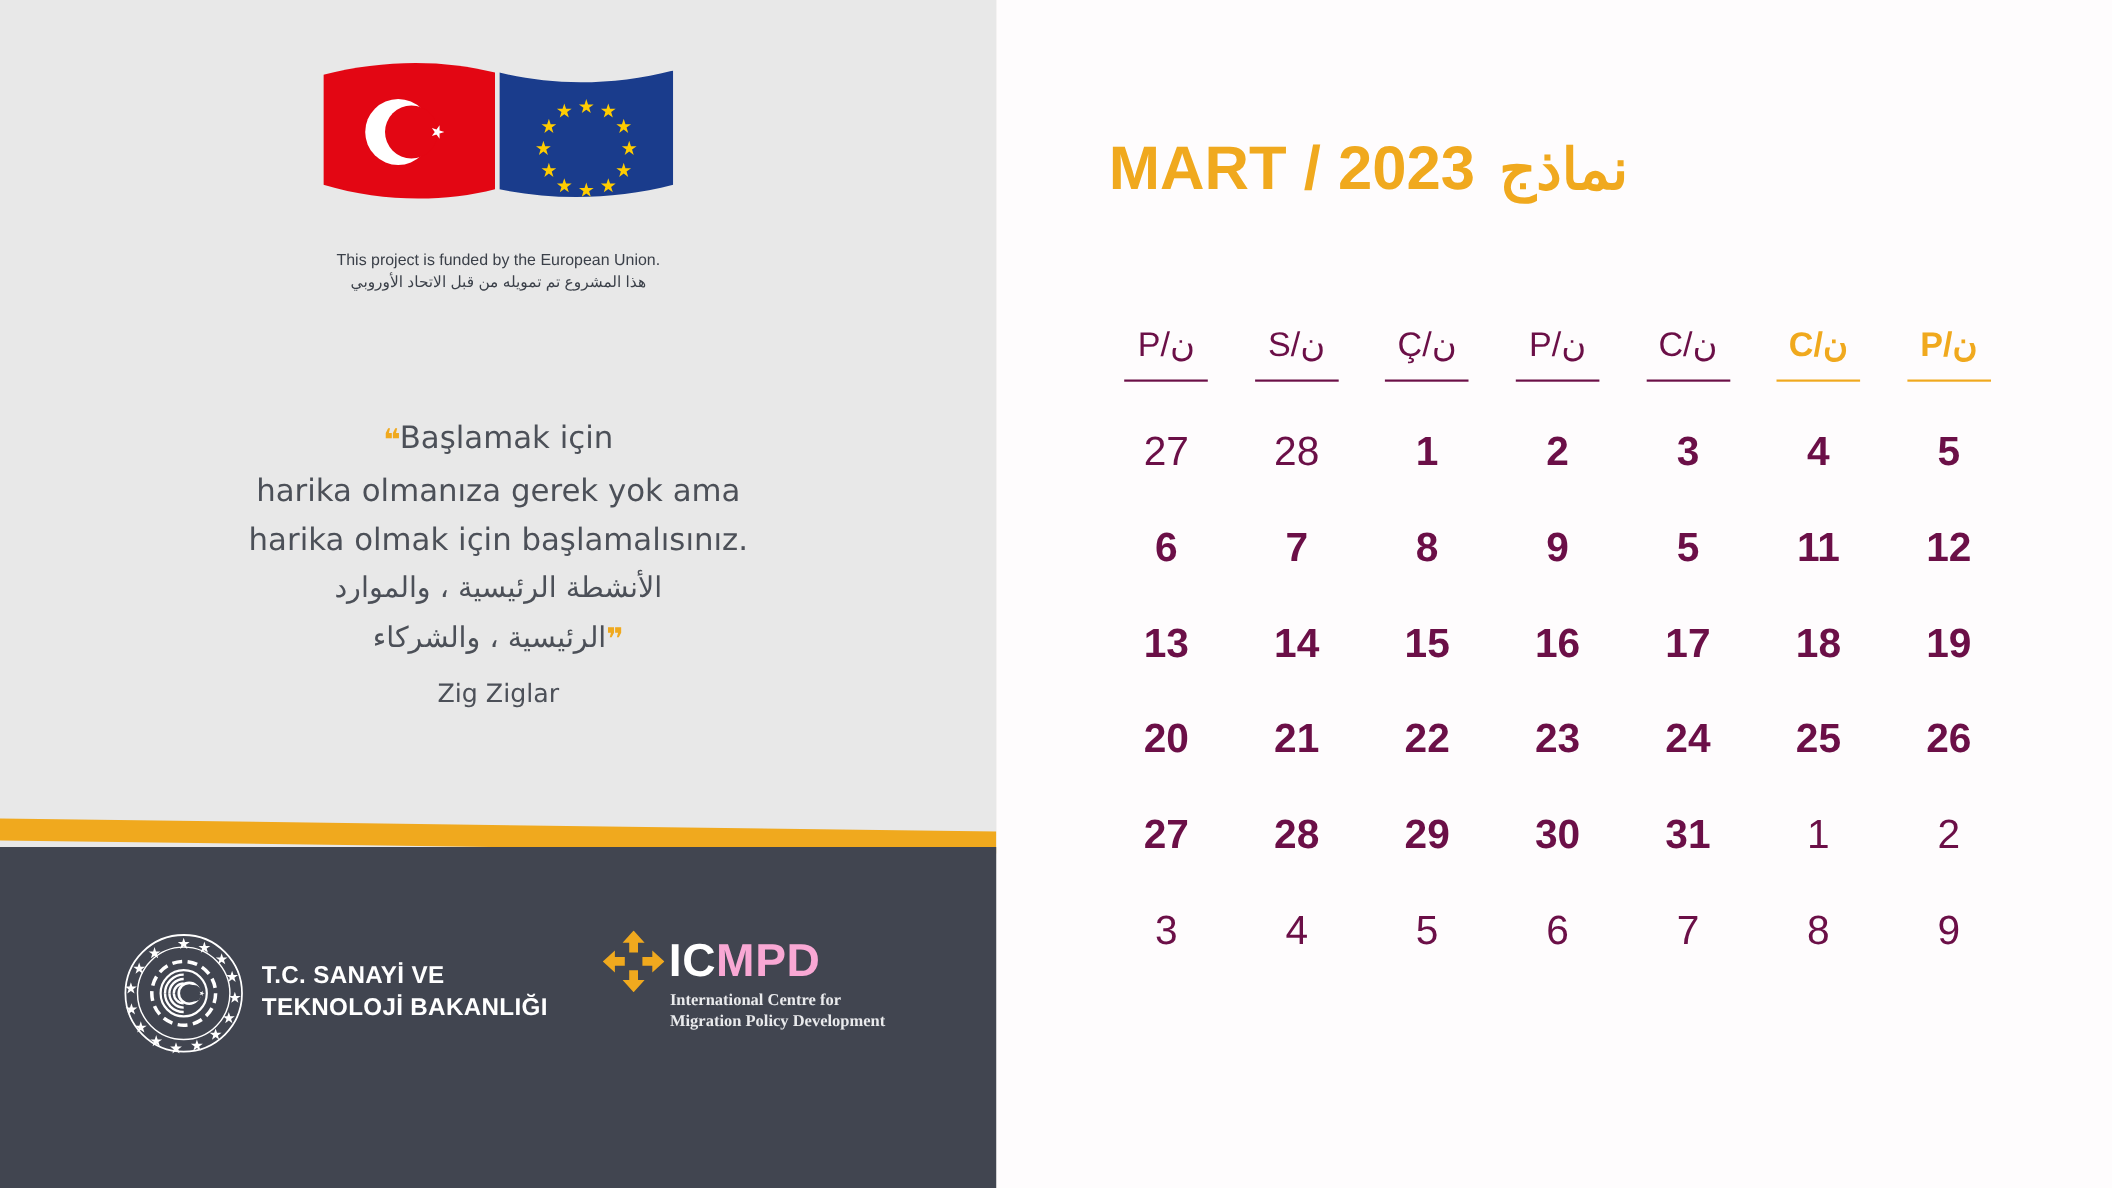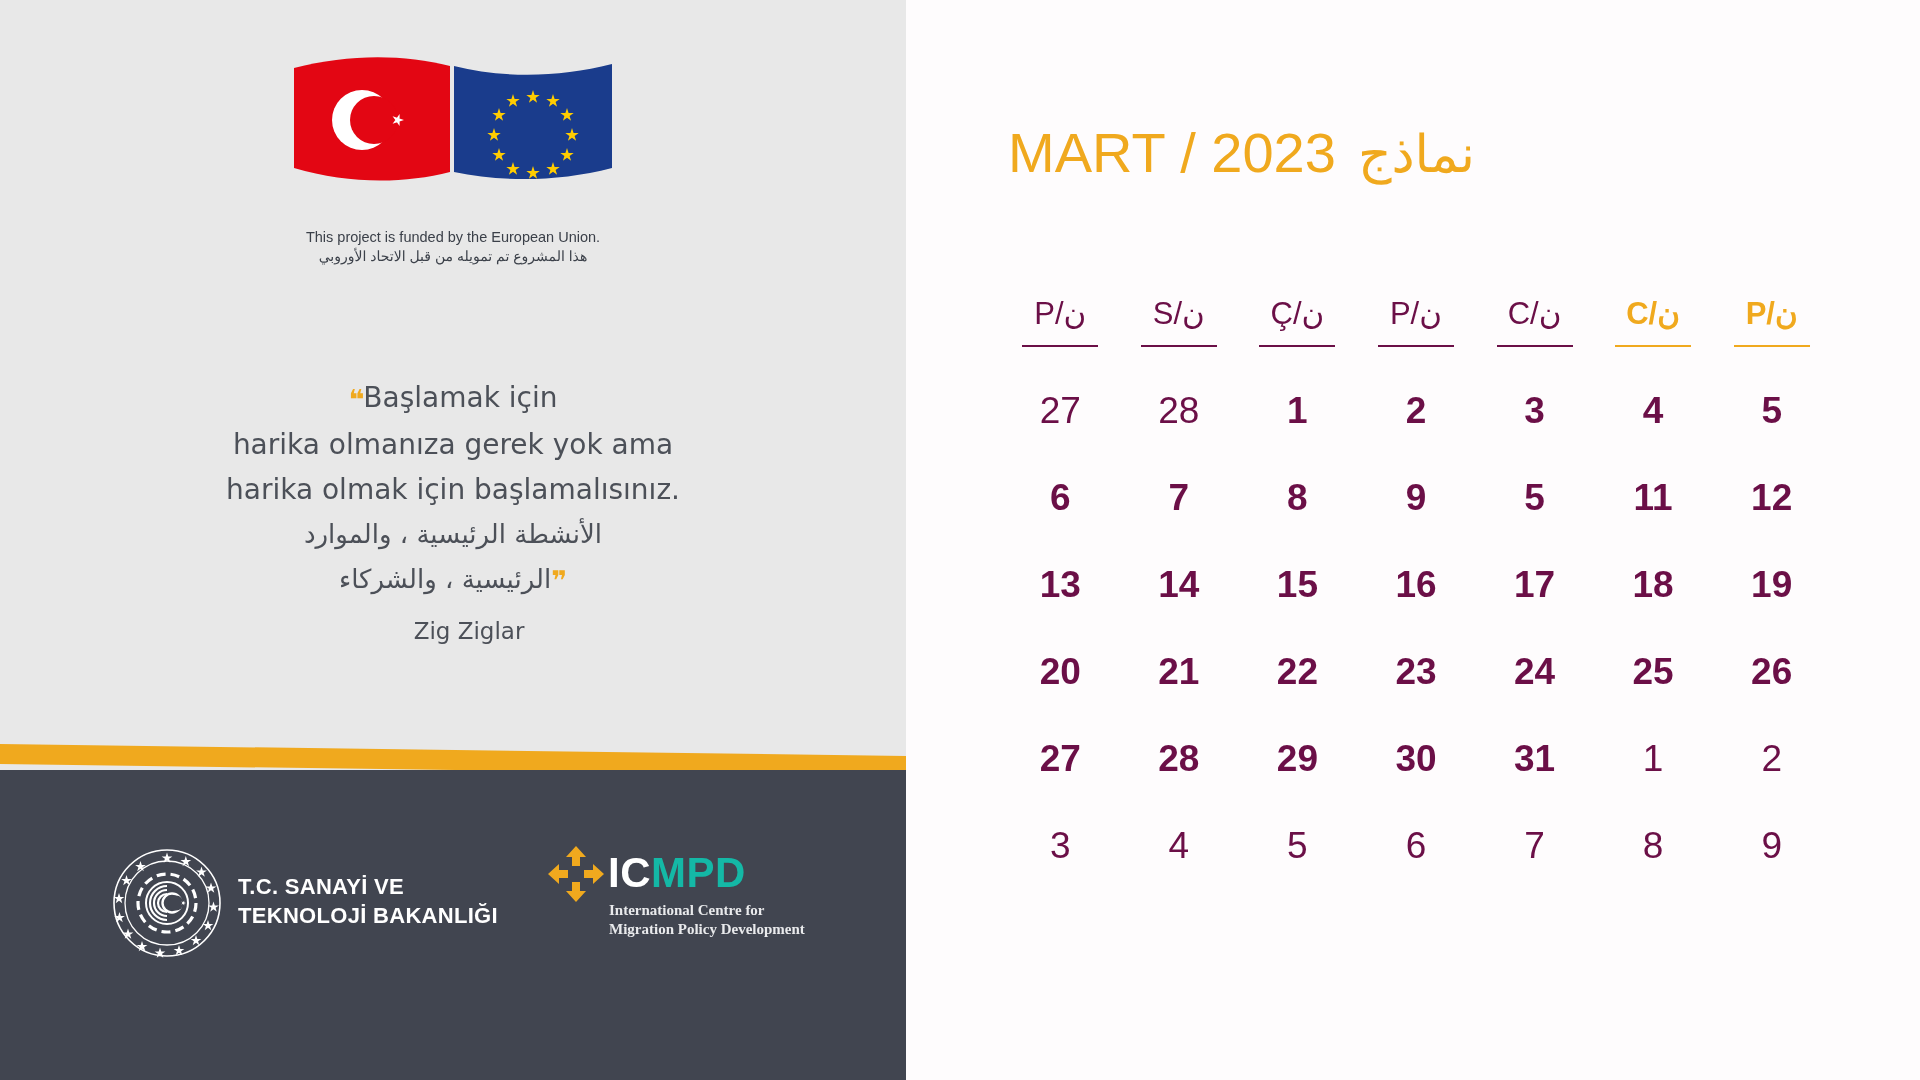--- a/index.html
+++ b/index.html
@@ -41,21 +41,21 @@
     font-size:28px;line-height:45px;font-weight:400;
   }
   .quote-block .ar-line{
     direction:rtl;unicode-bidi:plaintext;font-size:26px;
   }
   .qmark{
     color:#F0A91E;font-size:27px;font-weight:700;
     vertical-align:-2px;letter-spacing:-1px;
   }
   .quote-author{
-    position:absolute;left:16px;top:618px;width:906px;text-align:center;
+    position:absolute;left:0;top:618px;width:906px;text-align:center;
     color:#4C5058;font-size:23px;font-weight:400;
     font-family:"DejaVu Sans","Liberation Sans",sans-serif;
   }
 
   
   .gold-bar{
     position:absolute;left:0;top:736px;width:906px;height:42px;
   }
 
   
@@ -72,37 +72,37 @@
     color:#FFFFFF;font-family:"Liberation Sans",sans-serif;
     font-weight:700;font-size:22px;line-height:29px;letter-spacing:.3px;
   }
   .icmpd-logo{position:absolute;left:548px;top:8px;}
   .icmpd-word{
     position:absolute;left:608px;top:14px;
     font-family:"Liberation Sans",sans-serif;
     font-weight:700;font-size:42px;letter-spacing:.5px;line-height:42px;
   }
   .icmpd-word .ic{color:#FFFFFF;text-align:center;}
-  .icmpd-word .mpd{color:#14b8a6;margin-top:20px;}
+  .icmpd-word .mpd{color:#f9a8d4;margin-top:20px;}
   .icmpd-tag{
     position:absolute;left:609px;top:63px;
     color:#E9EAEC;font-family:Liberation Serif, serif;
     font-weight:700;font-size:15px;line-height:19px;
   }
 
   
   .right-panel{
     position:absolute;left:906px;top:0;width:1014px;height:1080px;
     background:#FEFCFD;
   }
   .cal-title{
     position:absolute;left:0;top:122px;width:978px;
     padding-left:102px;box-sizing:border-box;
     color:#F0A91E;font-family:"Liberation Sans",sans-serif;
-    font-weight:400;font-size:56px;line-height:62px;white-space:nowrap;
+    font-weight:700;font-size:56px;line-height:62px;white-space:nowrap;
   }
   .cal-title .ar{
     font-size:52px;direction:rtl;unicode-bidi:plaintext;margin-left:22px;
   }
 
   .cal-grid{
     position:absolute;left:95px;top:295px;width:830px;
   }
   table.cal{border-collapse:collapse;width:830px;table-layout:fixed;}
   table.cal th{

